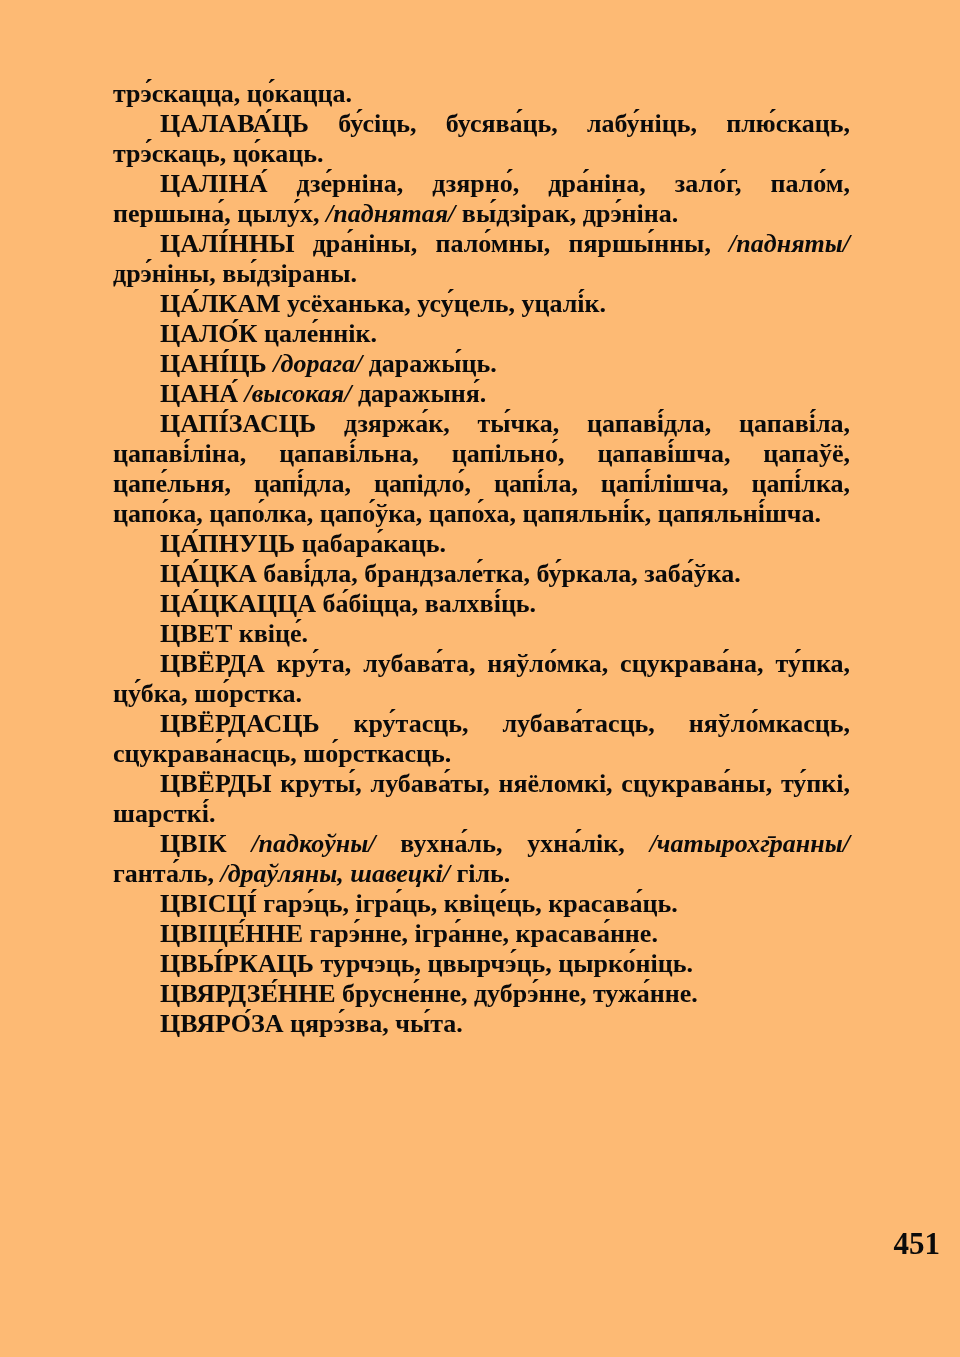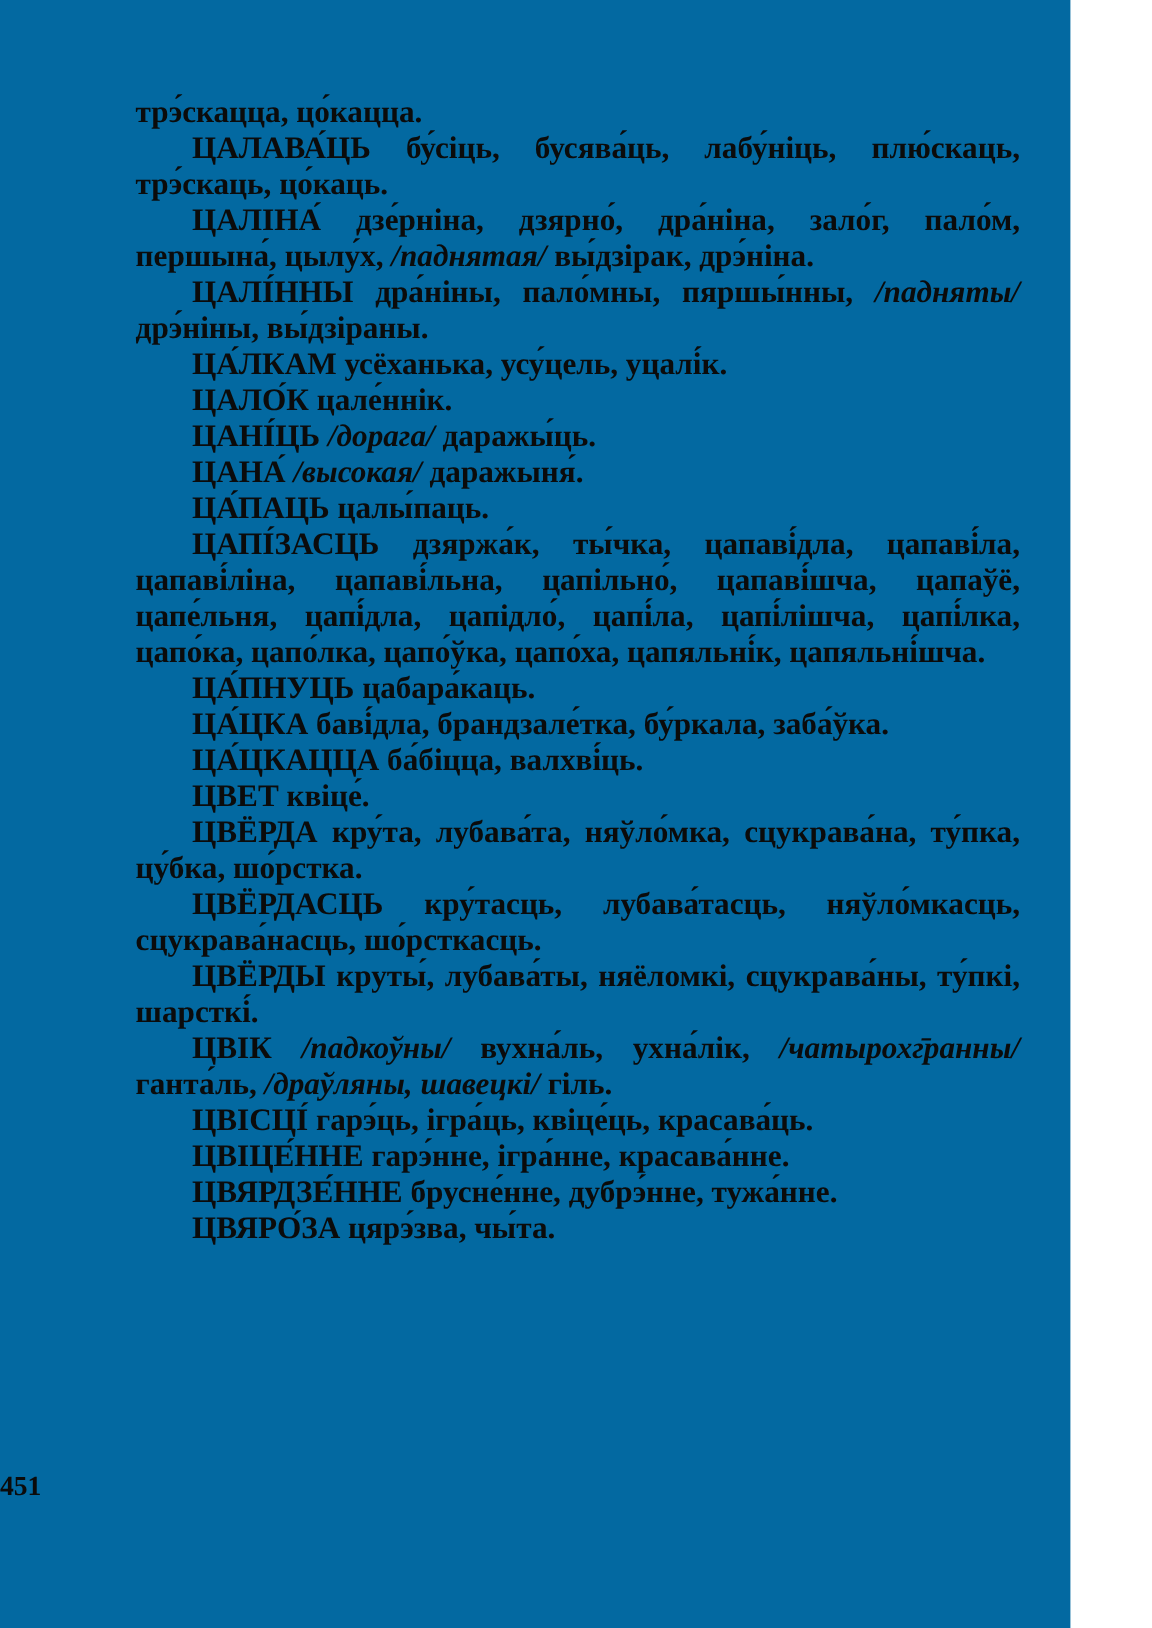--- a/index.html
+++ b/index.html
@@ -1,20 +1,20 @@
 <!DOCTYPE html>
 <html><head>
 <meta charset="utf-8">
 <style>
   html, body { margin: 0; padding: 0; }
   .page {
     position: relative;
-    width: 892px;
+    width: 960px;
     height: 1357px;
-    background: #0369a1;
+    background: #fdba74;
     overflow: hidden;
   }
   .text-block {
     position: absolute;
     left: 113px;
     top: 79px;
     width: 737px;
     font-family: "Liberation Serif", serif;
     font-weight: bold;
     font-size: 26px;
@@ -25,51 +25,51 @@
   .text-block p { margin: 0; padding: 0; text-align: justify; }
   p.cont { text-align: left; }
   p.entry { text-indent: 47px; }
   .headword { white-space: nowrap; }
   i.qualifier { font-style: italic; font-weight: bold; }
   .page-number {
     position: absolute;
     top: 1226px;
     left: 0;
     width: 940px;
-    text-align: left;
+    text-align: right;
     font-family: "Liberation Serif", serif;
     font-weight: bold;
-    font-size: 23px;
+    font-size: 31px;
     color: #0b0b0b;
   }
 </style>
 </head>
 <body>
 
 <div class="page">
   <div class="text-block">
     <p class="cont">трэ́скацца, цо́кацца.</p>
     <div>
         <p class="entry"><span class="headword">ЦАЛАВА́ЦЬ</span> <span>бу́сіць, бусява́ць, лабу́ніць, плю́скаць, трэ́скаць, цо́каць.</span></p>
         <p class="entry"><span class="headword">ЦАЛІНА́</span> <span>дзе́рніна, дзярно́, дра́ніна, зало́г, пало́м, першына́, цылу́х, <i class="qualifier">/паднятая/</i> вы́дзірак, дрэ́ніна.</span></p>
         <p class="entry"><span class="headword">ЦАЛІ́ННЫ</span> <span>дра́ніны, пало́мны, пяршы́нны, <i class="qualifier">/падняты/</i> дрэ́ніны, вы́дзіраны.</span></p>
         <p class="entry"><span class="headword">ЦА́ЛКАМ</span> <span>усёханька, усу́цель, уцалі́к.</span></p>
         <p class="entry"><span class="headword">ЦАЛО́К</span> <span>цале́ннік.</span></p>
         <p class="entry"><span class="headword">ЦАНІ́ЦЬ</span> <span><i class="qualifier">/дорага/</i> даражы́ць.</span></p>
         <p class="entry"><span class="headword">ЦАНА́</span> <span><i class="qualifier">/высокая/</i> даражыня́.</span></p>
-        <p class="entry"><span class="headword">ЦА́ПАЦЬ</span> <span>цалы́паць.</span></p>
         <p class="entry"><span class="headword">ЦАПІ́ЗАСЦЬ</span> <span>дзяржа́к, ты́чка, цапаві́дла, цапаві́ла, цапаві́ліна, цапаві́льна, цапільно́, цапаві́шча, цапаўё, цапе́льня, цапі́дла, цапідло́, цапі́ла, цапі́лішча, цапі́лка, цапо́ка, цапо́лка, цапо́ўка, цапо́ха, цапяльні́к, цапяльні́шча.</span></p>
         <p class="entry"><span class="headword">ЦА́ПНУЦЬ</span> <span>цабара́каць.</span></p>
         <p class="entry"><span class="headword">ЦА́ЦКА</span> <span>баві́дла, брандзале́тка, бу́ркала, заба́ўка.</span></p>
         <p class="entry"><span class="headword">ЦА́ЦКАЦЦА</span> <span>ба́біцца, валхві́ць.</span></p>
         <p class="entry"><span class="headword">ЦВЕТ</span> <span>квіце́.</span></p>
         <p class="entry"><span class="headword">ЦВЁРДА</span> <span>кру́та, лубава́та, няўло́мка, сцукрава́на, ту́пка, цу́бка, шо́рстка.</span></p>
         <p class="entry"><span class="headword">ЦВЁРДАСЦЬ</span> <span>кру́тасць, лубава́тасць, няўло́мкасць, сцукрава́насць, шо́рсткасць.</span></p>
         <p class="entry"><span class="headword">ЦВЁРДЫ</span> <span>круты́, лубава́ты, няёломкі, сцукрава́ны, ту́пкі, шарсткі́.</span></p>
         <p class="entry"><span class="headword">ЦВІК</span> <span><i class="qualifier">/падкоўны/</i> вухна́ль, ухна́лік, <i class="qualifier">/чатырохг̄ранны/</i> ганта́ль, <i class="qualifier">/драўляны, шавецкі/</i> гіль.</span></p>
         <p class="entry"><span class="headword">ЦВІСЦІ́</span> <span>гарэ́ць, ігра́ць, квіце́ць, красава́ць.</span></p>
         <p class="entry"><span class="headword">ЦВІЦЕ́ННЕ</span> <span>гарэ́нне, ігра́нне, красава́нне.</span></p>
+        <p class="entry"><span class="headword">ЦВЫ́РКАЦЬ</span> <span>турчэць, цвырчэ́ць, цырко́ніць.</span></p>
         <p class="entry"><span class="headword">ЦВЯРДЗЕ́ННЕ</span> <span>брусне́нне, дубрэ́нне, тужа́нне.</span></p>
         <p class="entry"><span class="headword">ЦВЯРО́ЗА</span> <span>цярэ́зва, чы́та.</span></p>
       </div>
   </div>
   <div class="page-number">451</div>
 </div>
 
 </body></html>

